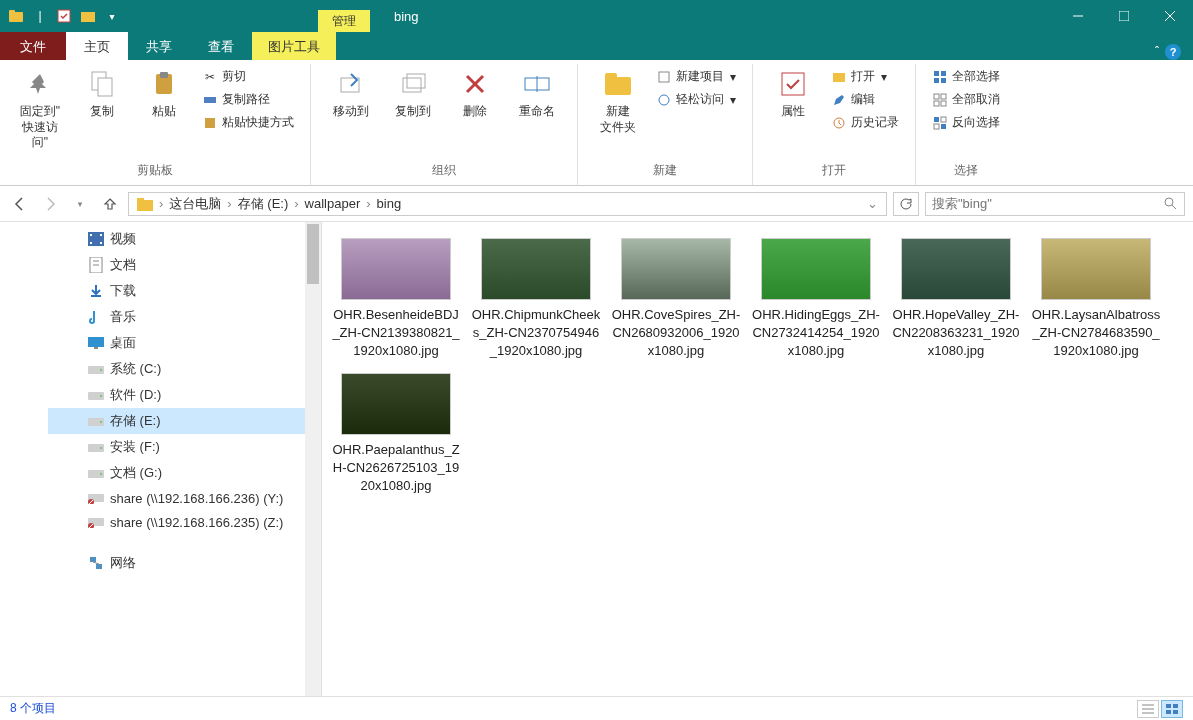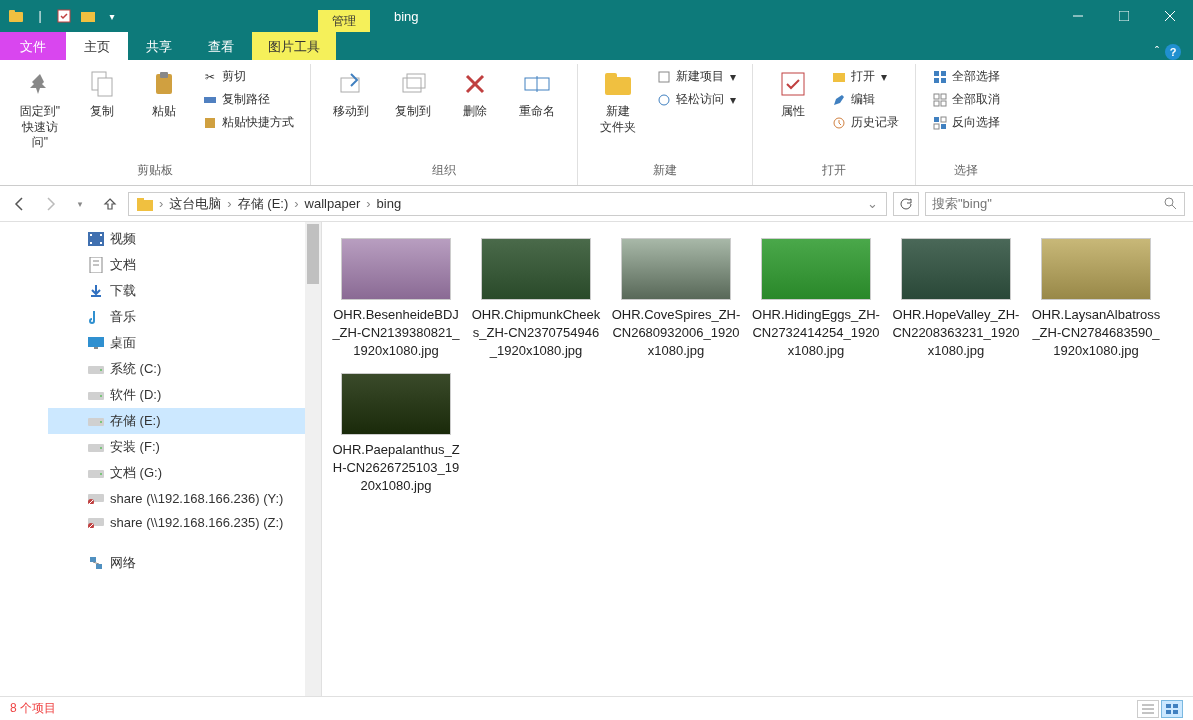--- a/index.html
+++ b/index.html
@@ -10,21 +10,21 @@
 .titlebar .qat { display: flex; align-items: center; gap: 4px; padding: 0 6px; }
 .qat-icon { width: 20px; height: 20px; display: flex; align-items: center; justify-content: center; }
 .titlebar .tool-tab-wrap { display: flex; align-items: flex-end; height: 100%; margin-left: 190px; }
 .tool-tab-top { background: #f5f05a; color: #333; height: 22px; padding: 2px 14px; font-size: 12px; display: flex; align-items: center; }
 .title-text { margin-left: 24px; color: #fff; font-size: 13px; }
 .win-controls { margin-left: auto; display: flex; }
 .win-btn { width: 46px; height: 32px; display: flex; align-items: center; justify-content: center; color: #fff; }
 
 
 .tab-row { background: #0d7a7a; height: 28px; display: flex; align-items: flex-end; }
-.file-tab { background: #d946ef; color: #fff; padding: 6px 20px; height: 28px; font-size: 13px; }
+.file-tab { background: #7f1d1d; color: #fff; padding: 6px 20px; height: 28px; font-size: 13px; }
 .tab { color: #fff; padding: 6px 18px; height: 28px; font-size: 13px; }
 .tab.active { background: #fff; color: #333; }
 .tool-tab { background: #f5f05a; color: #333; padding: 6px 16px; }
 .tab-right { margin-left: auto; display: flex; align-items: center; padding-right: 12px; gap: 6px; }
 .help-icon { width: 16px; height: 16px; background: #2090d0; border-radius: 50%; color: #fff; display: flex; align-items: center; justify-content: center; font-size: 11px; font-weight: bold; }
 
 
 .ribbon { background: #fff; border-bottom: 1px solid #ccc; height: 126px; display: flex; padding-top: 4px; }
 .rgroup { display: flex; flex-direction: column; align-items: center; padding: 0 10px; border-right: 1px solid #e0e0e0; }
 .rgroup-body { flex: 1; display: flex; align-items: flex-start; gap: 2px; }
@@ -56,21 +56,21 @@
 .tree-icon { width: 16px; height: 16px; display: flex; align-items: center; justify-content: center; }
 .scrollbar-track { position: absolute; right: 0; top: 0; width: 16px; height: 100%; background: #f0f0f0; }
 .scrollbar-thumb { position: absolute; right: 2px; top: 2px; width: 12px; height: 60px; background: #c0c0c0; }
 
 .file-area { flex: 1; padding: 16px 8px; display: flex; flex-wrap: wrap; gap: 12px 8px; align-content: flex-start; overflow-y: auto; align-items: flex-end; }
 .file-item { width: 132px; display: flex; flex-direction: column; align-items: center; gap: 6px; }
 .thumb { width: 110px; height: 62px; background: #888; border: 1px solid #ccc; }
 .fname { font-size: 13px; text-align: center; color: #222; line-height: 1.4; word-break: break-all; }
 
 
-.statusbar { height: 24px; border-top: 1px solid #e0e0e0; display: flex; align-items: center; padding: 0 10px; font-size: 12px; color: #ef4444; }
+.statusbar { height: 24px; border-top: 1px solid #e0e0e0; display: flex; align-items: center; padding: 0 10px; font-size: 12px; color: #1d4ed8; }
 .view-btns { margin-left: auto; display: flex; gap: 2px; }
 .view-btn { width: 22px; height: 18px; border: 1px solid #ccc; display: flex; align-items: center; justify-content: center; }
 .view-btn.active { background: #cce8ff; border-color: #7ab8e0; }
 
 svg { display: block; }
 </style>
 </head>
 <body>
 
 <div class="titlebar">

